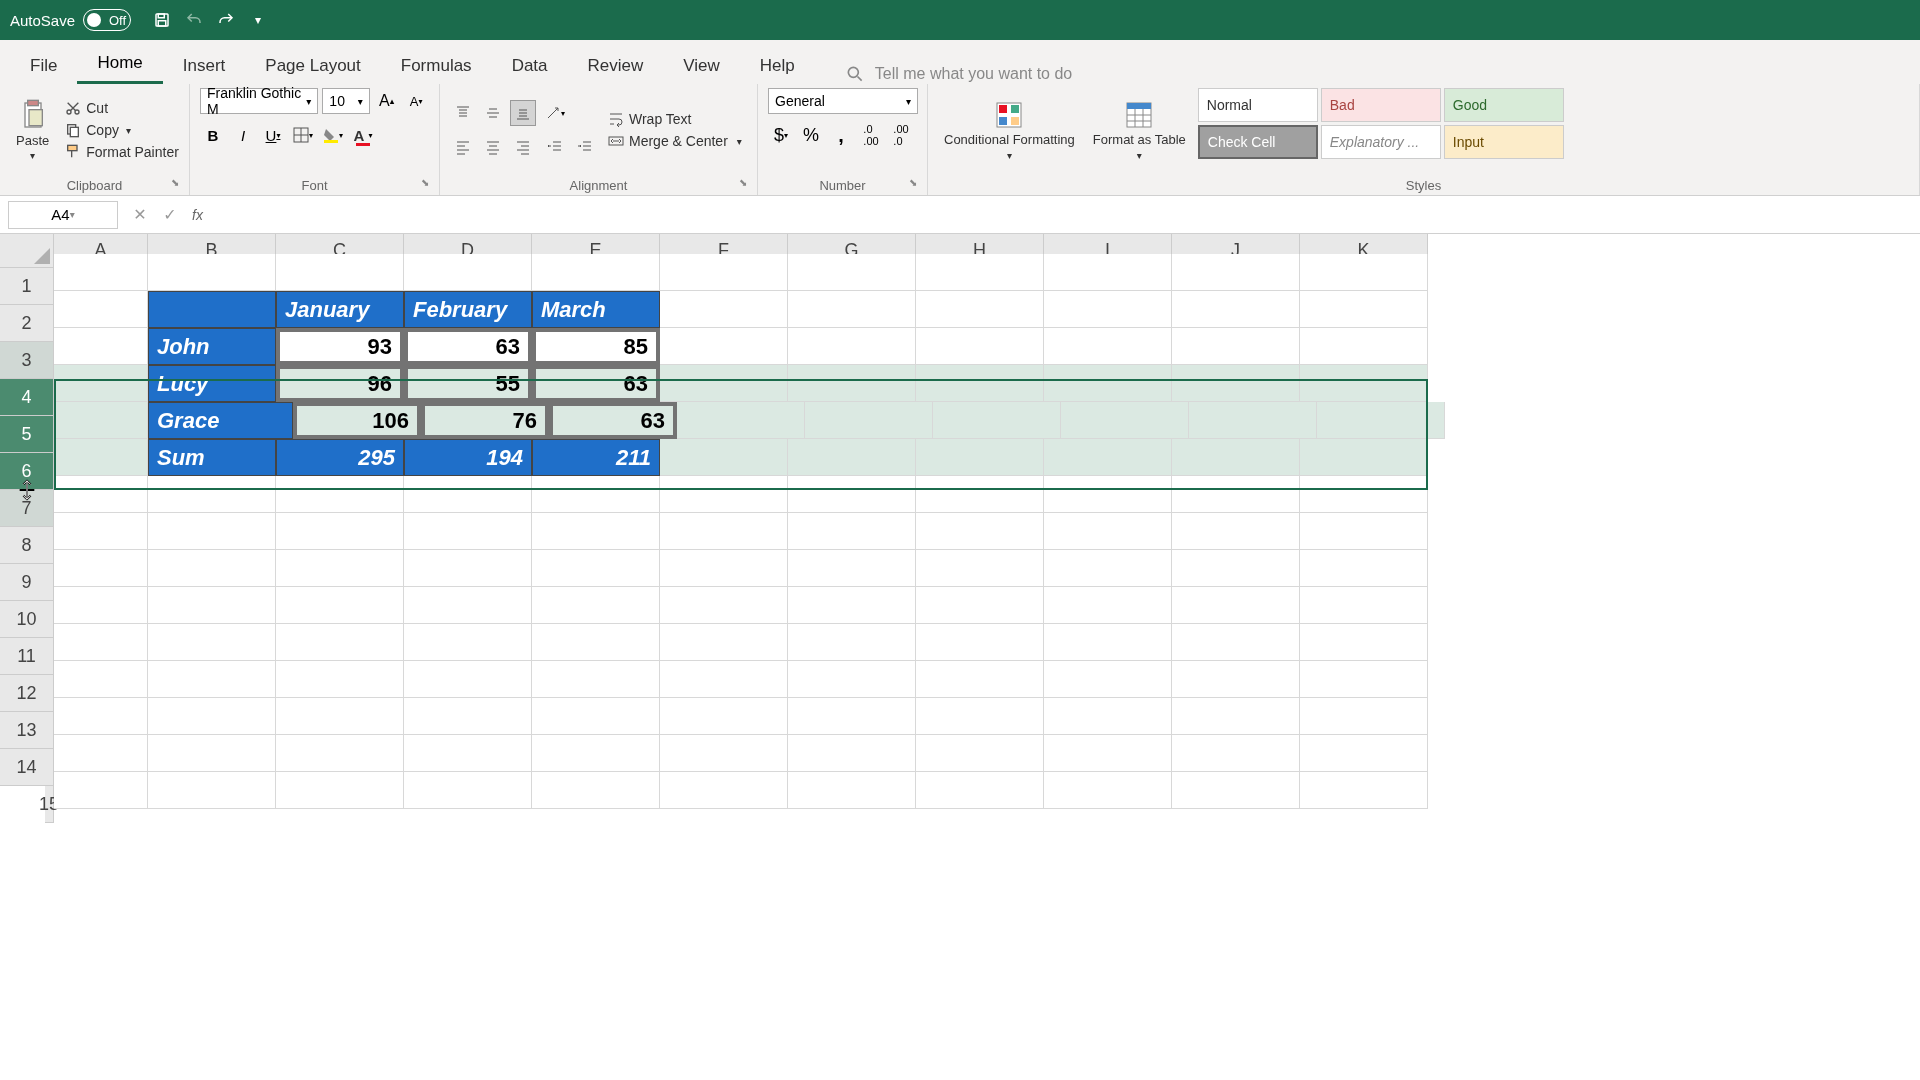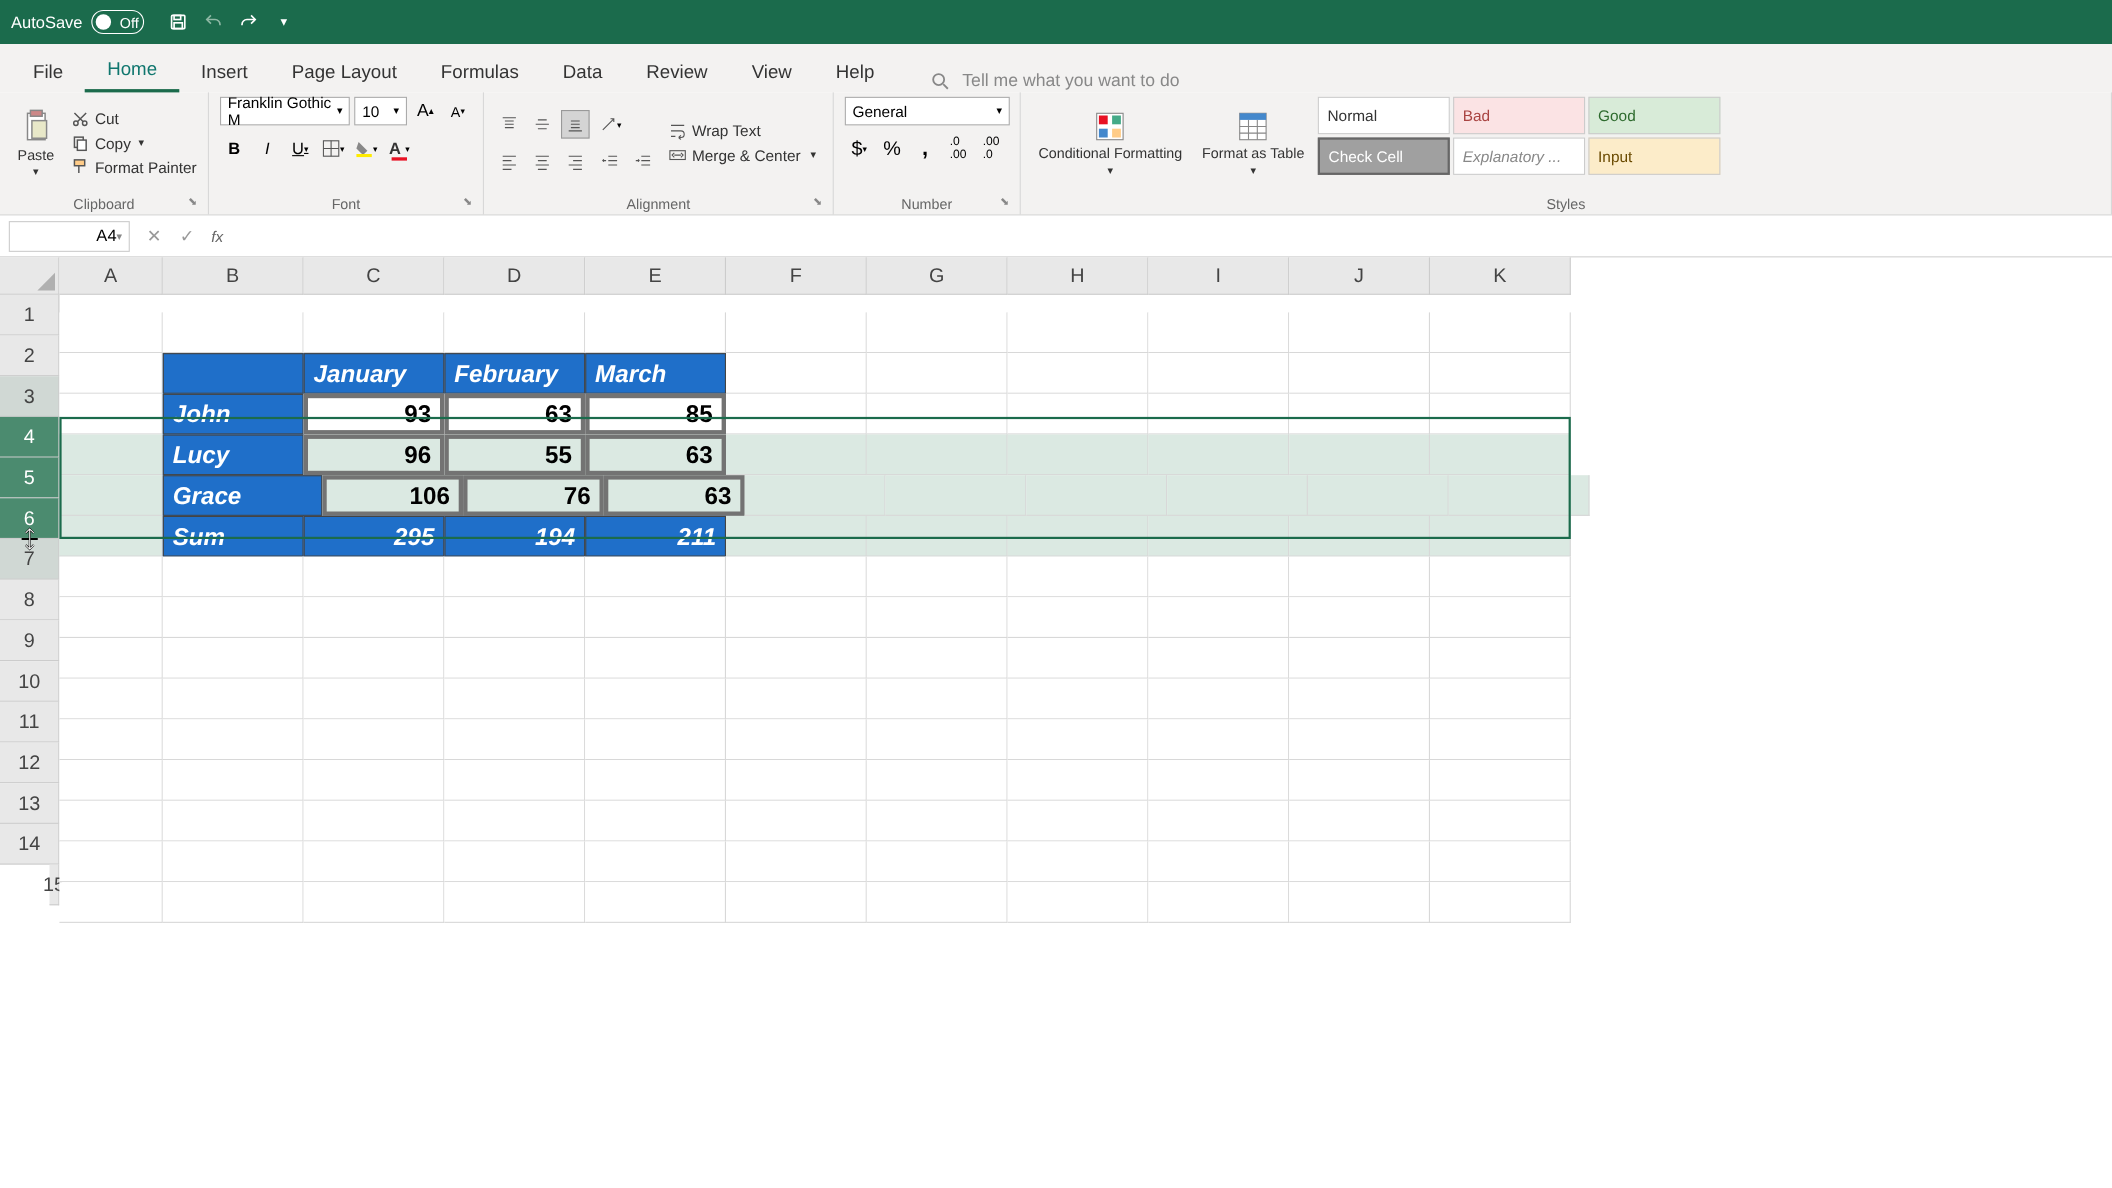--- a/index.html
+++ b/index.html
@@ -10,21 +10,21 @@
 .autosave { display: flex; align-items: center; gap: 8px; margin-right: 15px; }
 .autosave-toggle { width: 48px; height: 22px; border: 1.5px solid #fff; border-radius: 11px; display: flex; align-items: center; justify-content: flex-end; padding: 0 4px; font-size: 13px; position: relative; }
 .autosave-toggle::before { content: ''; width: 14px; height: 14px; background: #fff; border-radius: 50%; position: absolute; left: 3px; }
 .qat-btn { width: 32px; height: 32px; display: flex; align-items: center; justify-content: center; color: #fff; cursor: pointer; }
 .qat-btn svg { width: 18px; height: 18px; }
 .title-center { flex: 1; text-align: center; font-size: 16px; }
 
 
 .menubar { background: #f3f2f1; height: 44px; display: flex; align-items: flex-end; padding-left: 10px; gap: 0; }
 .menutab { padding: 10px 20px 8px 20px; font-size: 17px; color: #333; cursor: pointer; }
-.menutab.active { color: #0f766e; border-bottom: 3px solid #1b6b4c; font-weight: 400; text-align: center; }
+.menutab.active { color: #000000; border-bottom: 3px solid #1b6b4c; font-weight: 400; text-align: center; }
 .tellme { display: flex; align-items: center; gap: 10px; margin-left: 30px; color: #888; font-size: 16px; }
 .tellme svg { width: 20px; height: 20px; }
 
 
 .ribbon { background: #f3f2f1; height: 112px; border-bottom: 1px solid #d0d0d0; display: flex; }
 .ribbon-group { border-right: 1px solid #d8d8d8; padding: 4px 10px 0 10px; display: flex; flex-direction: column; position: relative; }
 .ribbon-group-label { position: absolute; bottom: 2px; left: 0; right: 0; text-align: center; font-size: 13px; color: #666; }
 .ribbon-group-expand { position: absolute; bottom: 4px; right: 4px; width: 14px; height: 14px; font-size: 10px; color: #888; }
 .ribbon-content { display: flex; gap: 6px; height: 84px; }
 .ribbon-col { display: flex; flex-direction: column; gap: 2px; justify-content: center; }
@@ -45,37 +45,37 @@
 .style-cell { border: 1px solid #ccc; display: flex; align-items: center; padding: 0 8px; font-size: 14px; }
 .style-normal { background: #fff; color: #333; }
 .style-bad { background: #fbe3e4; color: #a94442; }
 .style-good { background: #d8ebd8; color: #2d6a2d; }
 .style-check { background: #a0a0a0; color: #fff; border: 2px solid #666; }
 .style-explan { background: #fff; color: #888; font-style: italic; }
 .style-input { background: #fcecc9; color: #6a4a00; }
 
 
 .formulabar { height: 38px; border-bottom: 1px solid #d0d0d0; display: flex; align-items: center; background: #fff; }
-.namebox { width: 110px; height: 28px; border: 1px solid #ccc; margin-left: 8px; display: flex; align-items: center; justify-content: flex-end; padding: 0 6px; font-size: 15px; }
+.namebox { width: 110px; height: 28px; border: 1px solid #ccc; margin-left: 8px; display: flex; align-items: center; justify-content: center; padding: 0 6px; font-size: 15px; }
 .fb-btns { display: flex; gap: 6px; margin: 0 10px; align-items: center; }
 .fb-btn { width: 24px; height: 24px; display: flex; align-items: center; justify-content: center; color: #999; }
 .fx { font-style: italic; font-size: 14px; color: #666; margin-right: 8px; }
 .formula-input { flex: 1; height: 28px; border: none; font-size: 15px; padding: 0 6px; }
 
 
 .grid-area { position: relative; }
 .corner { position: absolute; left: 0; top: 0; width: 54px; height: 34px; background: #e8e8e8; border-right: 1px solid #ccc; border-bottom: 1px solid #ccc; display: flex; align-items: flex-end; justify-content: flex-end; }
 .corner::after { content: ''; width: 0; height: 0; border-left: 16px solid transparent; border-bottom: 16px solid #b0b0b0; margin: 3px; }
 .col-headers { position: absolute; left: 54px; top: 0; height: 34px; display: flex; }
 .col-h { background: #e8e8e8; border-right: 1px solid #ccc; border-bottom: 1px solid #ccc; display: flex; align-items: center; justify-content: center; font-size: 18px; color: #444; }
 .row-headers { position: absolute; left: 0; top: 34px; width: 54px; }
 .row-h { background: #e8e8e8; border-right: 1px solid #ccc; border-bottom: 1px solid #ccc; display: flex; align-items: center; justify-content: center; font-size: 18px; color: #444; }
 .row-h.selected { background: #4b8b6f; color: #fff; }
 .row-h.adjacent { background: #d0d8d4; }
-.cells { position: absolute; left: 54px; top: 50px; }
+.cells { position: absolute; left: 54px; top: 20px; }
 .cell-row { display: flex; }
 .cell { border-right: 1px solid #d8d8d8; border-bottom: 1px solid #d8d8d8; background: #fff; font-size: 22px; display: flex; align-items: center; padding: 0 8px; }
 .cell.sel-row { background: #dbe9e2; }
 .cell.header-blue { background: #1f6fc9; color: #fff; font-weight: bold; font-style: italic; border: 1px solid #444; }
 .cell.name-blue { background: #1f6fc9; color: #fff; font-weight: bold; font-style: italic; border: 1px solid #444; }
 .cell.data { border: 4px solid #737373; justify-content: flex-end; font-weight: bold; }
 .cell.sum-blue { background: #1f6fc9; color: #fff; font-weight: bold; font-style: italic; border: 1px solid #444; justify-content: flex-end; }
 .cell.sum-label { background: #1f6fc9; color: #fff; font-weight: bold; font-style: italic; border: 1px solid #444; }
 .selection-border { position: absolute; border: 2px solid #1b6b4c; pointer-events: none; }
 .resize-cursor { position: absolute; left: 16px; width: 22px; height: 22px; pointer-events: none; }

